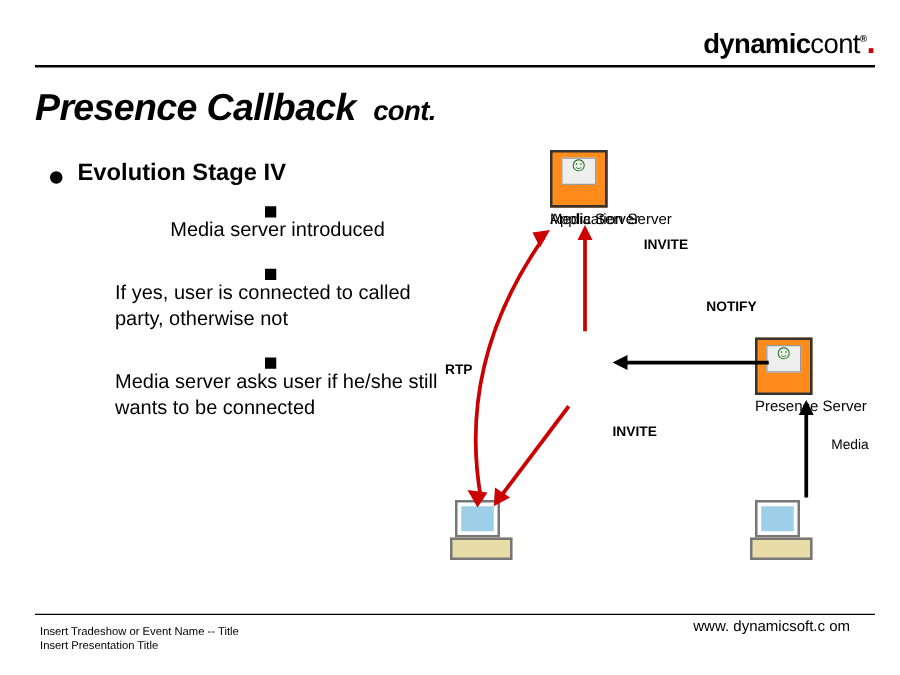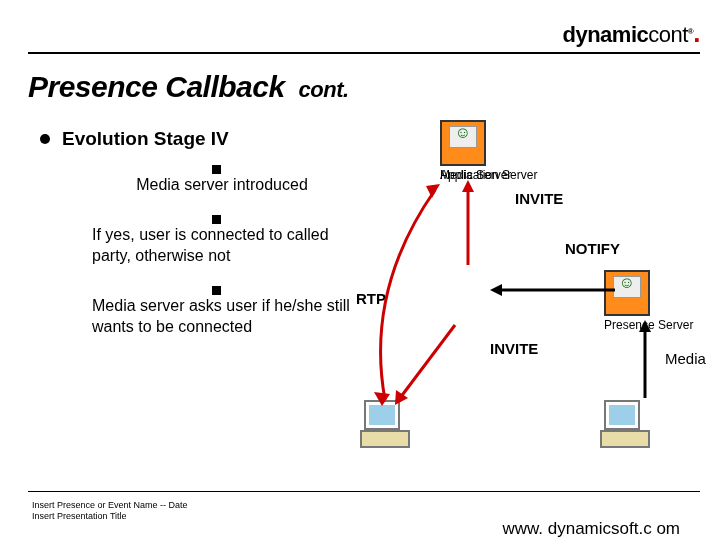--- a/index.html
+++ b/index.html
@@ -24,21 +24,21 @@
   }
   .title {
     position: absolute; left: 28px; top: 70px;
     font-size: 30px; font-weight: 900; font-style: italic;
     letter-spacing: -0.5px;
   }
   .title .cont { font-size: 22px; font-weight: 700; font-style: italic; margin-left: 6px; }
   .content {
     position: absolute; left: 40px; top: 128px; width: 340px;
   }
-  .l1 { display: flex; align-items: flex-start; margin-bottom: 10px; }
+  .l1 { display: flex; align-items: center; margin-bottom: 10px; }
   .l1 .b { width: 10px; height: 10px; border-radius: 50%; background: #000; flex: none; margin-top: 6px; margin-right: 12px; }
   .l1 .t { font-size: 19px; font-weight: 700; }
   .l2 { display: flex; align-items: center; margin: 0 0 14px 24px; flex-direction: column; }
   .l2 .b { width: 9px; height: 9px; background: #000; flex: none; margin-top: 5px; margin-right: 12px; }
   .l2 .t { font-size: 16px; font-weight: 400; line-height: 1.35; max-width: 260px; }
 
   
   .diagram { position: absolute; left: 380px; top: 120px; width: 340px; height: 340px; }
   .node { position: absolute; text-align: center; }
   .node .cap { font-size: 12px; margin-top: 2px; white-space: nowrap; }
@@ -61,38 +61,38 @@
     position:absolute; top:0; left:4px; width:36px; height:30px;
     border:2px solid #777; background:#fff;
   }
   .pc .mon::after{
     content:""; position:absolute; inset:3px; background:#9ecfe8;
   }
   .pc .box {
     position:absolute; bottom:0; left:0; width:50px; height:18px;
     background:#e8dca8; border:2px solid #777;
   }
-  .lbl { position:absolute; font-size:15px; font-weight:700;text-align:right; }
+  .lbl { position:absolute; font-size:11px; font-weight:700;text-align:right; }
   .arrow { position:absolute; }
   .arrow path { fill:none; stroke:#c00; stroke-width:3; }
   .arrow.black path { stroke:#000; }
   .arrow .head { fill:#c00; }
   .arrow.black .head { fill:#000; }
 
   .bottom-rule {
     position: absolute; left: 28px; right: 20px; bottom: 48px;
     border-top: 1px solid #000;
   }
   .footL {
     position: absolute; left: 32px; bottom: 18px;
     font-size: 9px; line-height: 1.25;
   }
   .footR {
-    position: absolute; right: 40px; bottom: 1px;
-    font-size: 17px;
+    position: absolute; right: 40px; bottom: 32px;
+    font-size: 12px;
   }
 </style>
 </head>
 <body>
 
 <div class="header-bar">
   <span class="logo">
     <span class="bold">dynamic</span><span class="light">cont</span><span class="tm">®</span><span class="dot">.</span>
   </span>
 </div>
@@ -177,16 +177,16 @@
       <polygon class="head" points="5,85 6,70 18,78"></polygon>
   </svg>
   <svg class="arrow black" style="left:250px; top:200px;" width="40" height="85">
     <path d="M15 78 L15 8"></path>
       <polygon class="head" points="15,0 9,12 21,12"></polygon>
   </svg>
 </div>
 
 <div class="bottom-rule"></div>
 <div class="footL">
-  <div>Insert Presence or Event Name  --  Date</div>
+  <div>Insert Tradeshow or Event Name  --  Title</div>
   <div>Insert Presentation Title</div>
 </div>
 <div class="footR">www. dynamicsoft.c om</div>
 
 </body></html>

